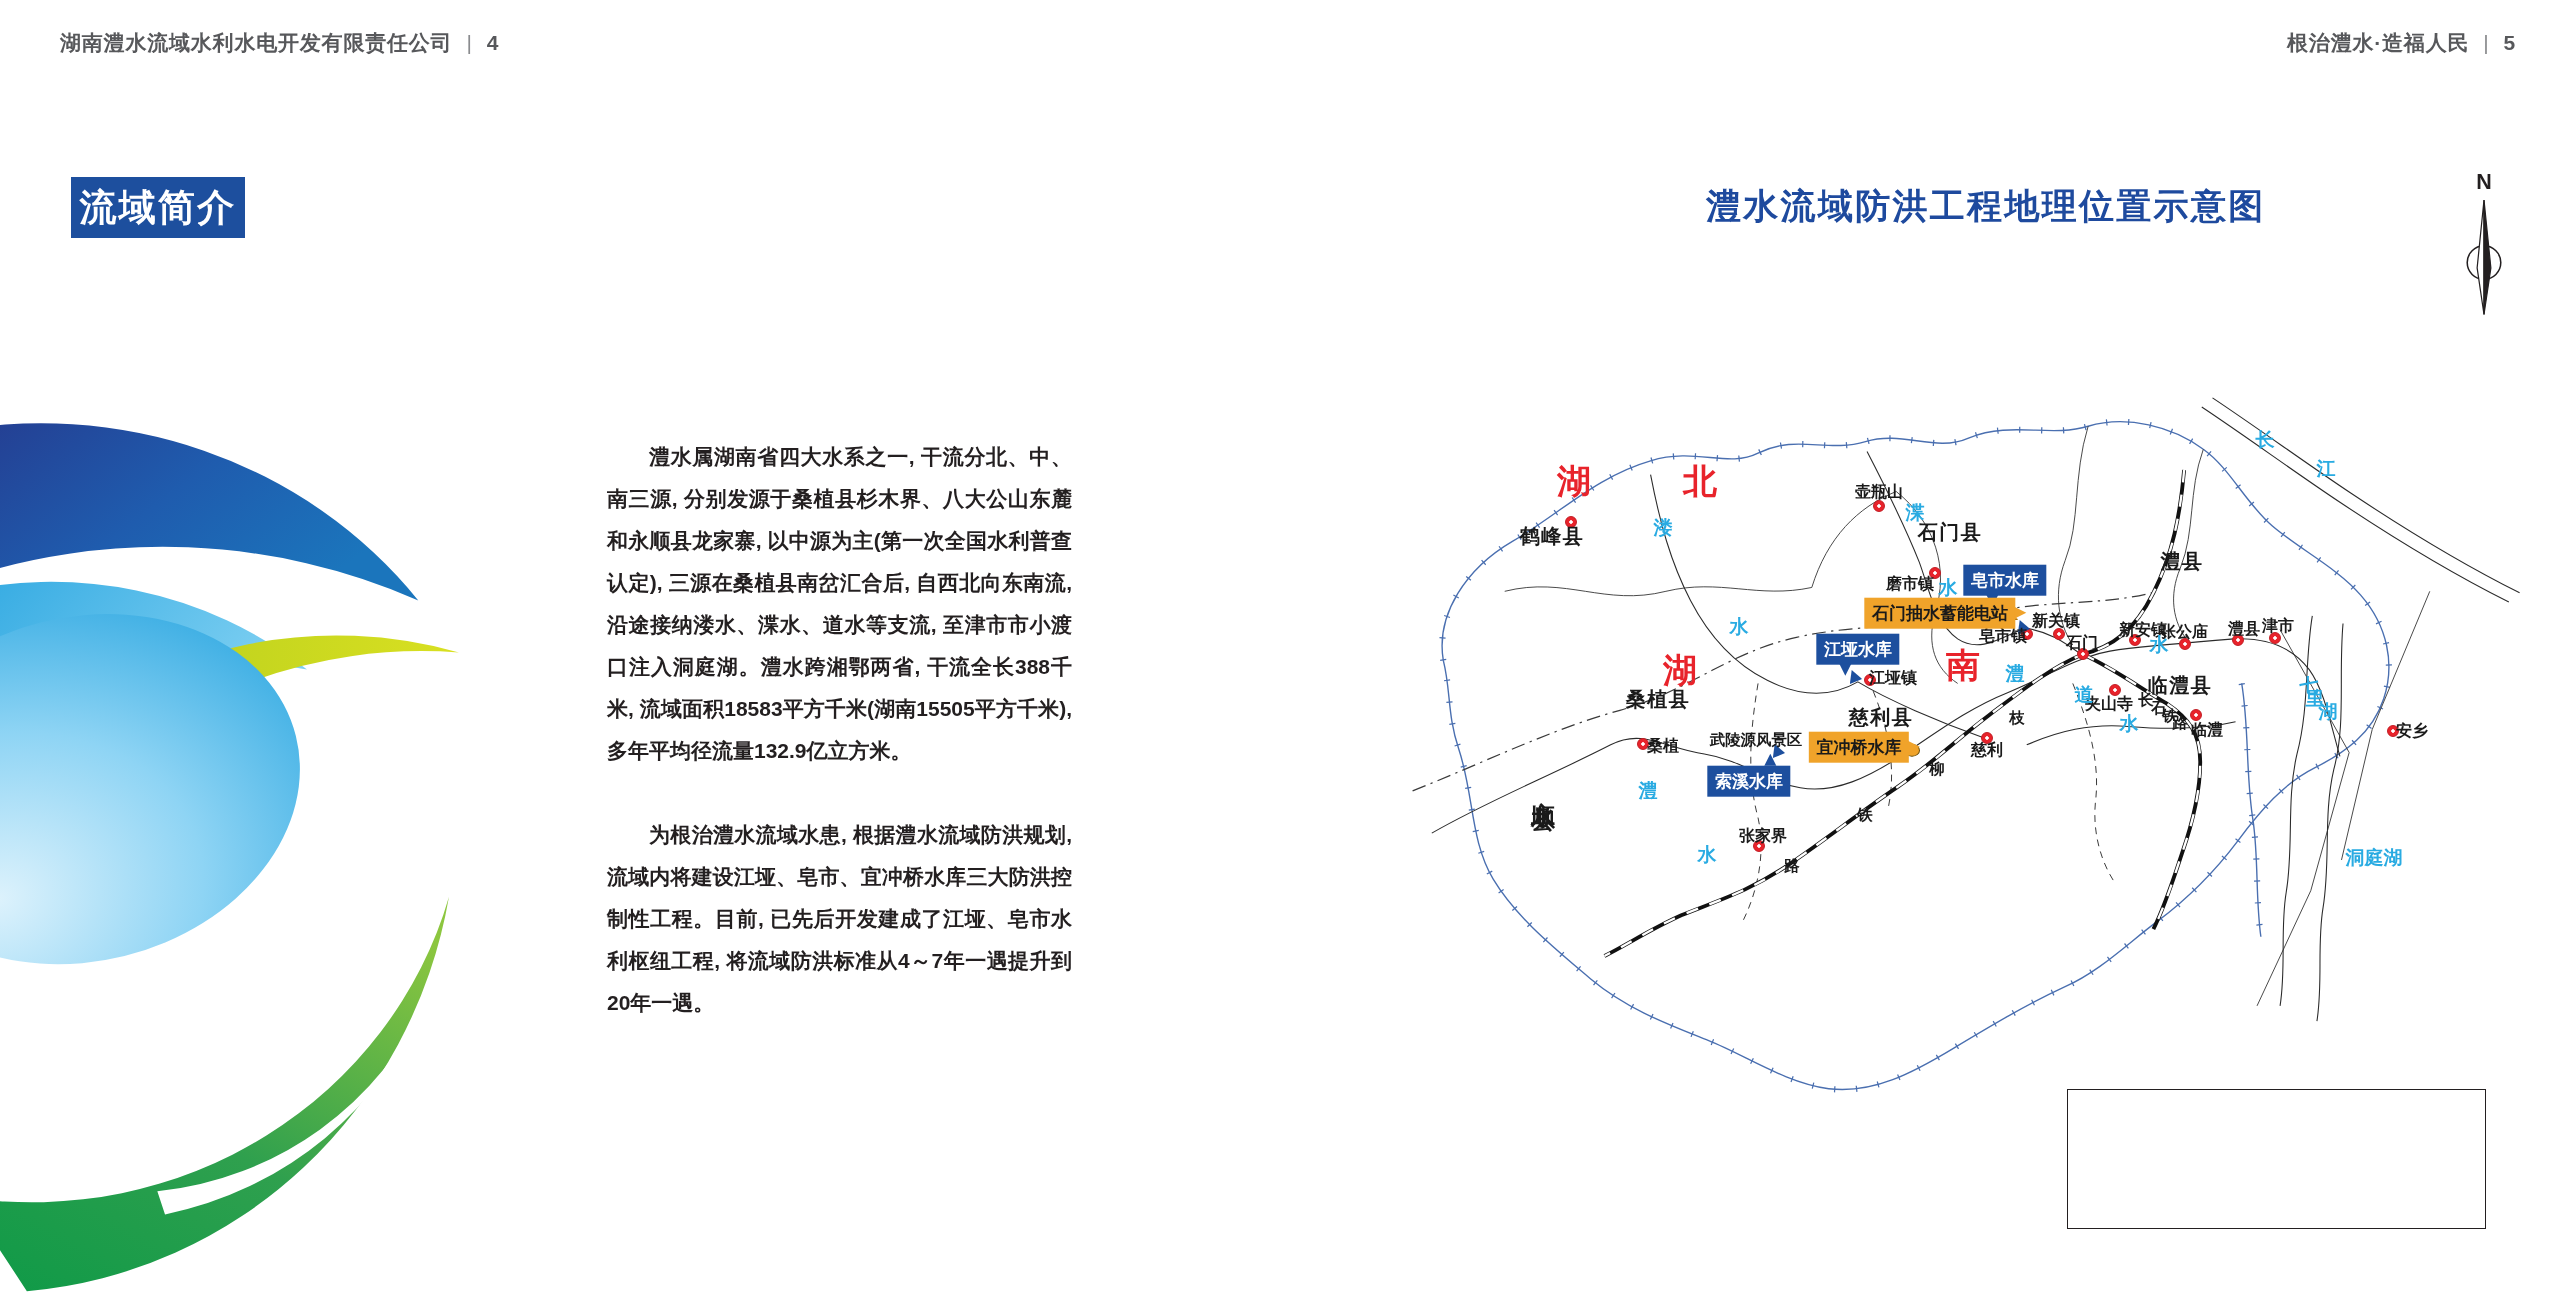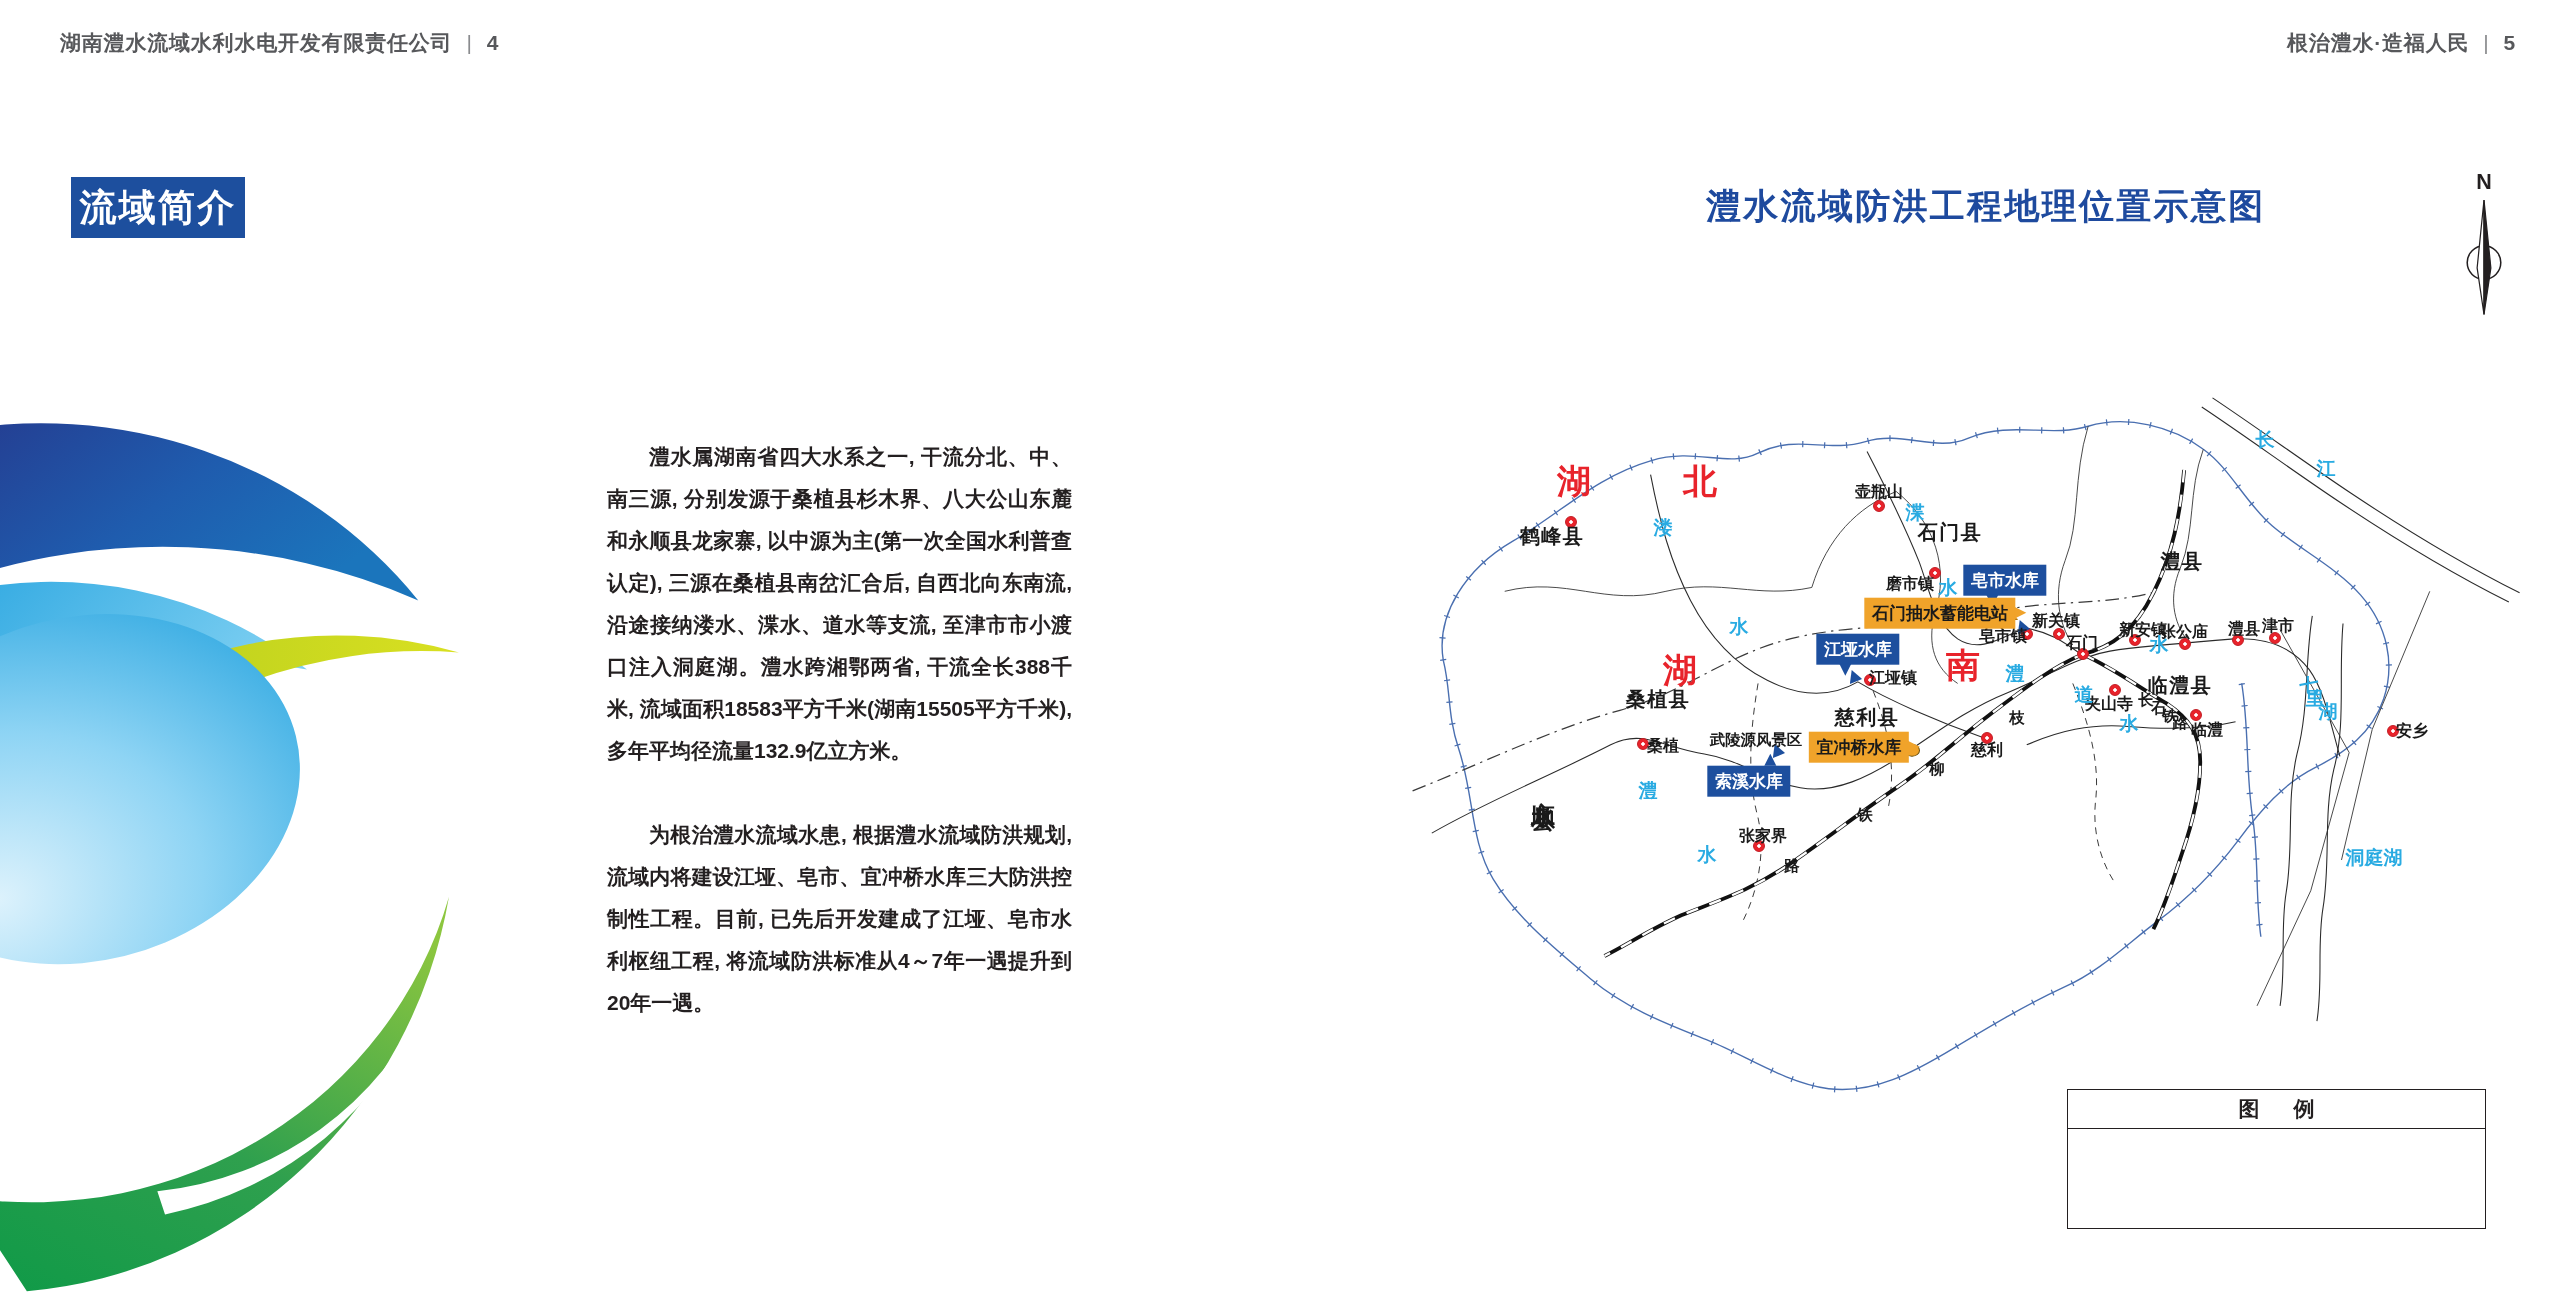--- a/index.html
+++ b/index.html
@@ -208,21 +208,21 @@
     </div>
   <div id="map-labels">
       <div class="ml province" style="left: 177px; top: 121px;">湖</div>
       <div class="ml province" style="left: 303px; top: 121px;">北</div>
       <div class="ml province" style="left: 283px; top: 310px;">湖</div>
       <div class="ml province" style="left: 566px; top: 305px;">南</div>
       <div class="ml county" style="left: 155px; top: 175px;">鹤峰县</div>
       <div class="ml county" style="left: 553px; top: 171px;">石门县</div>
       <div class="ml county" style="left: 785px; top: 200px;">澧县</div>
       <div class="ml county" style="left: 261px; top: 338px;">桑植县</div>
-      <div class="ml county" style="left: 470px; top: 356px; text-align: right;">慈利县</div>
+      <div class="ml county" style="left: 484px; top: 356px; text-align: right;">慈利县</div>
       <div class="ml county" style="left: 783px; top: 324px;">临澧县</div>
       <div class="ml county-v" style="left: 146px; top: 426px;">永顺县</div>
       <div class="ml town" style="left: 482px; top: 131px;">壶瓶山</div>
       <div class="ml town" style="left: 513px; top: 223px;">磨市镇</div>
       <div class="ml town" style="left: 659px; top: 260px;">新关镇</div>
       <div class="ml town" style="left: 606px; top: 275px;">皂市镇</div>
       <div class="ml town" style="left: 685px; top: 282px;">石门</div>
       <div class="ml town" style="left: 746px; top: 269px;">新安镇</div>
       <div class="ml town" style="left: 787px; top: 271px;">张公庙</div>
       <div class="ml town" style="left: 847px; top: 268px;">澧县</div>
@@ -261,15 +261,14 @@
       <div class="ml railway-label" style="left: 783px; top: 362px;">路</div>
       <div class="ml res-blue tail-down" style="left: 608px; top: 219px;">皂市水库</div>
       <div class="ml res-blue tail-down" style="left: 461px; top: 288px;">江垭水库</div>
       <div class="ml res-blue tail-up" style="left: 352px; top: 420px;">索溪水库</div>
       <div class="ml res-orange tail-right" style="left: 543px; top: 252px;">石门抽水蓄能电站</div>
       <div class="ml res-orange tail-right" style="left: 462px; top: 386px;">宜冲桥水库</div>
     </div>
 </div>
 
 <div id="legend">
-  <div class="hd">图  例</div>
 </div>
 
 
 </body></html>

